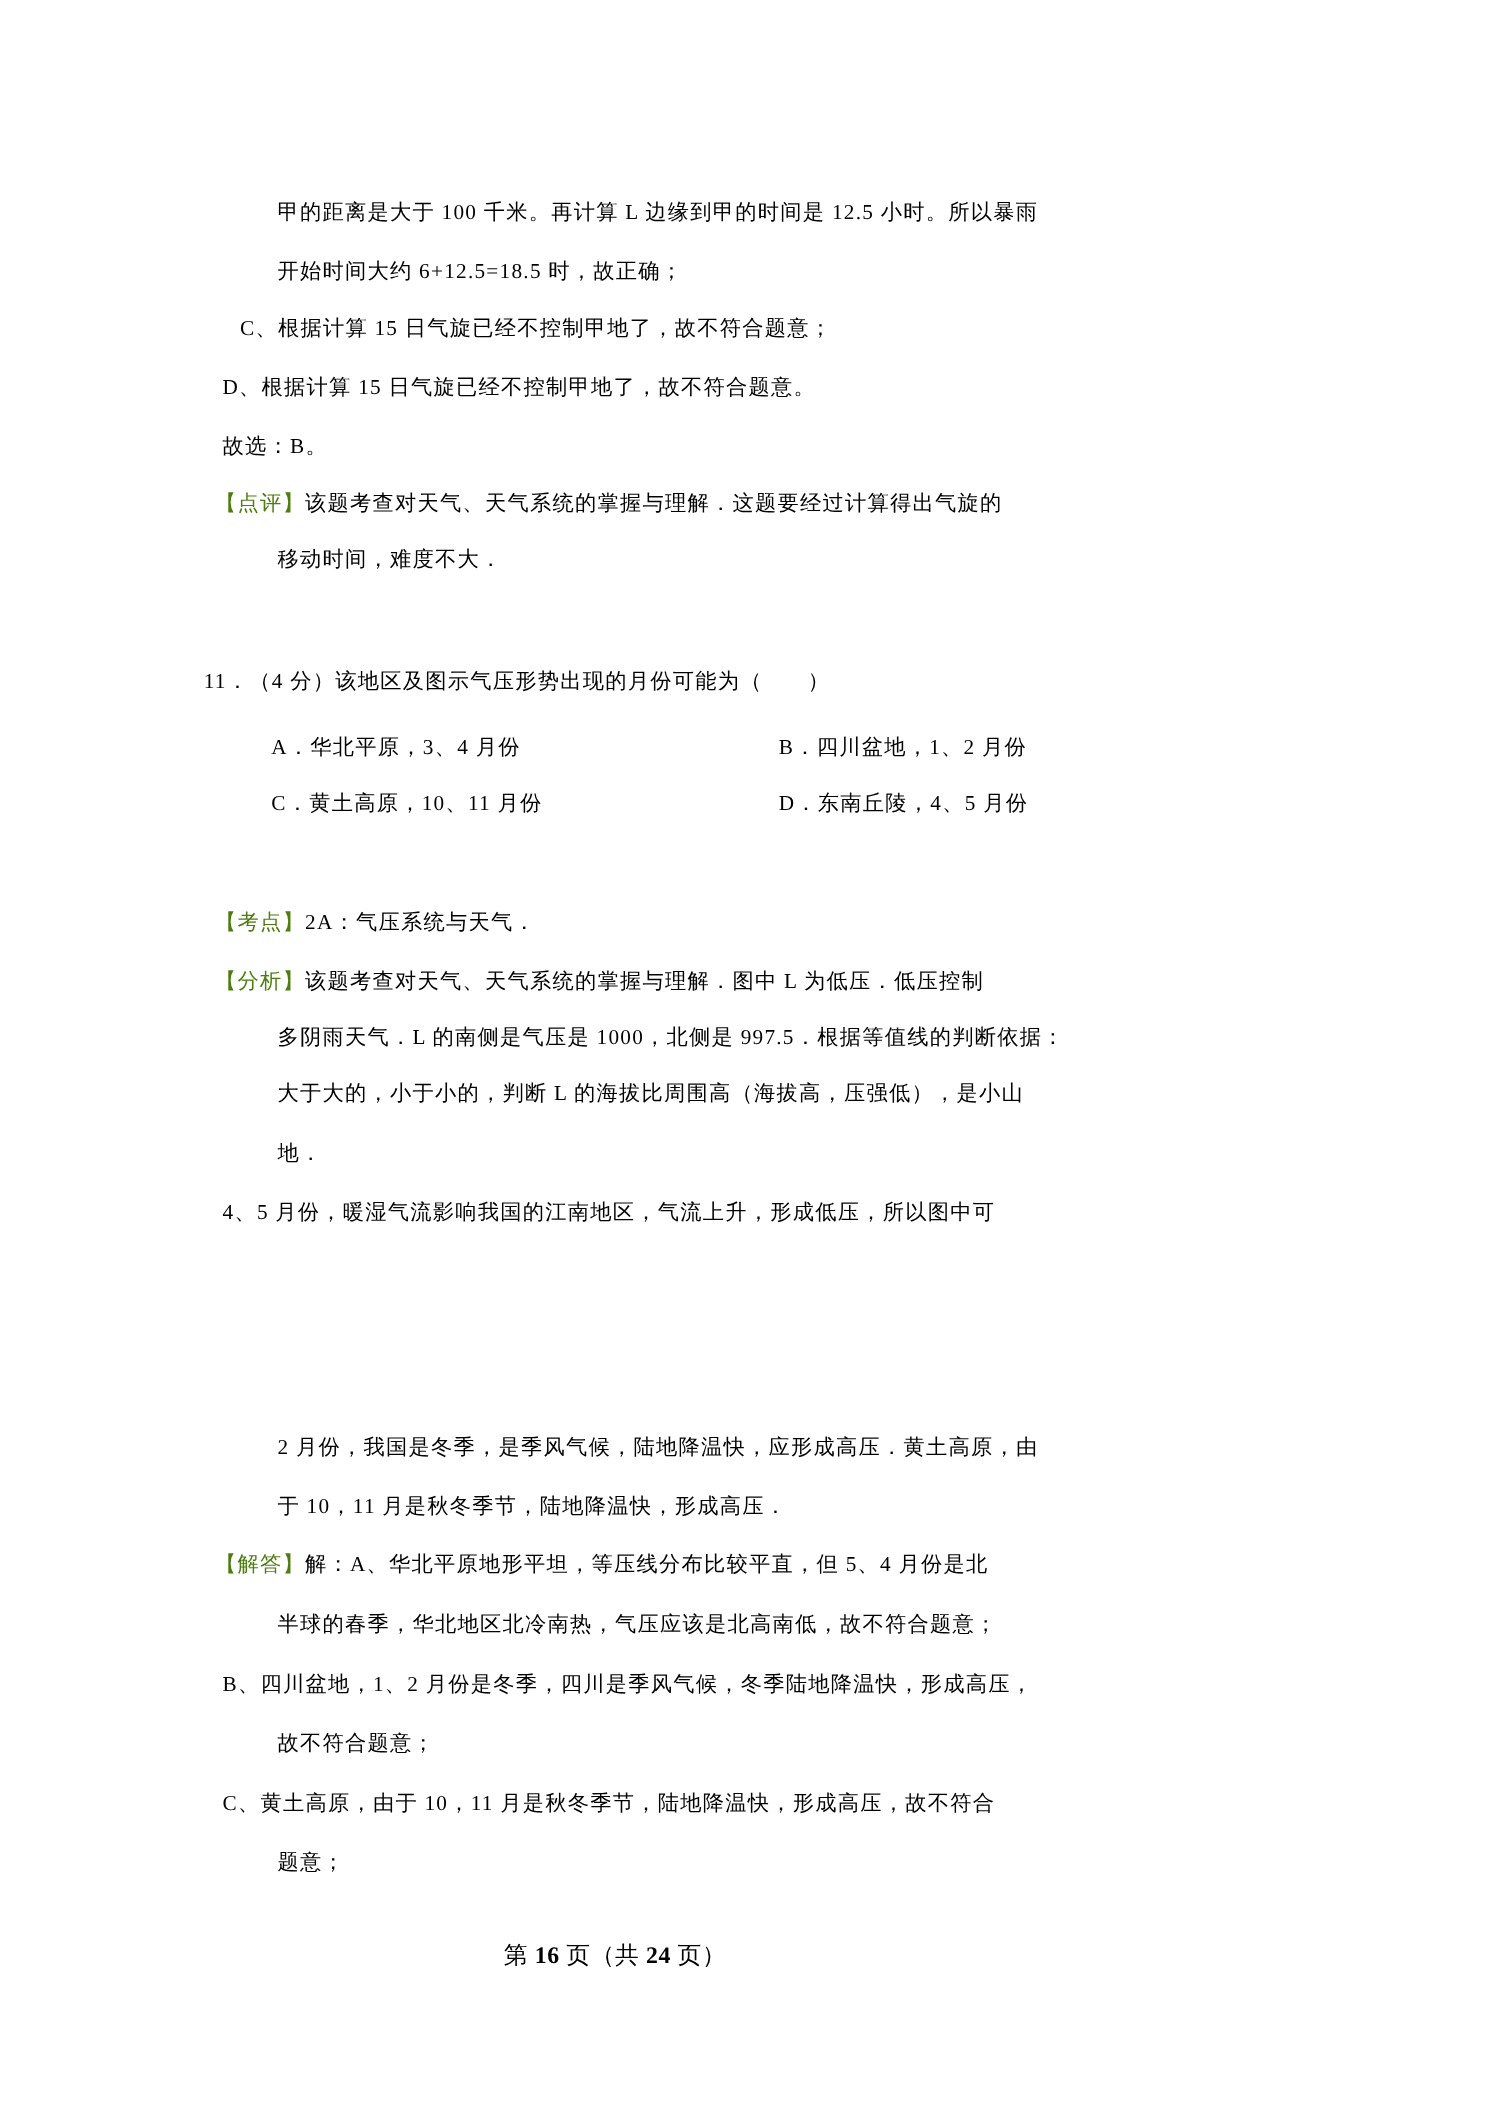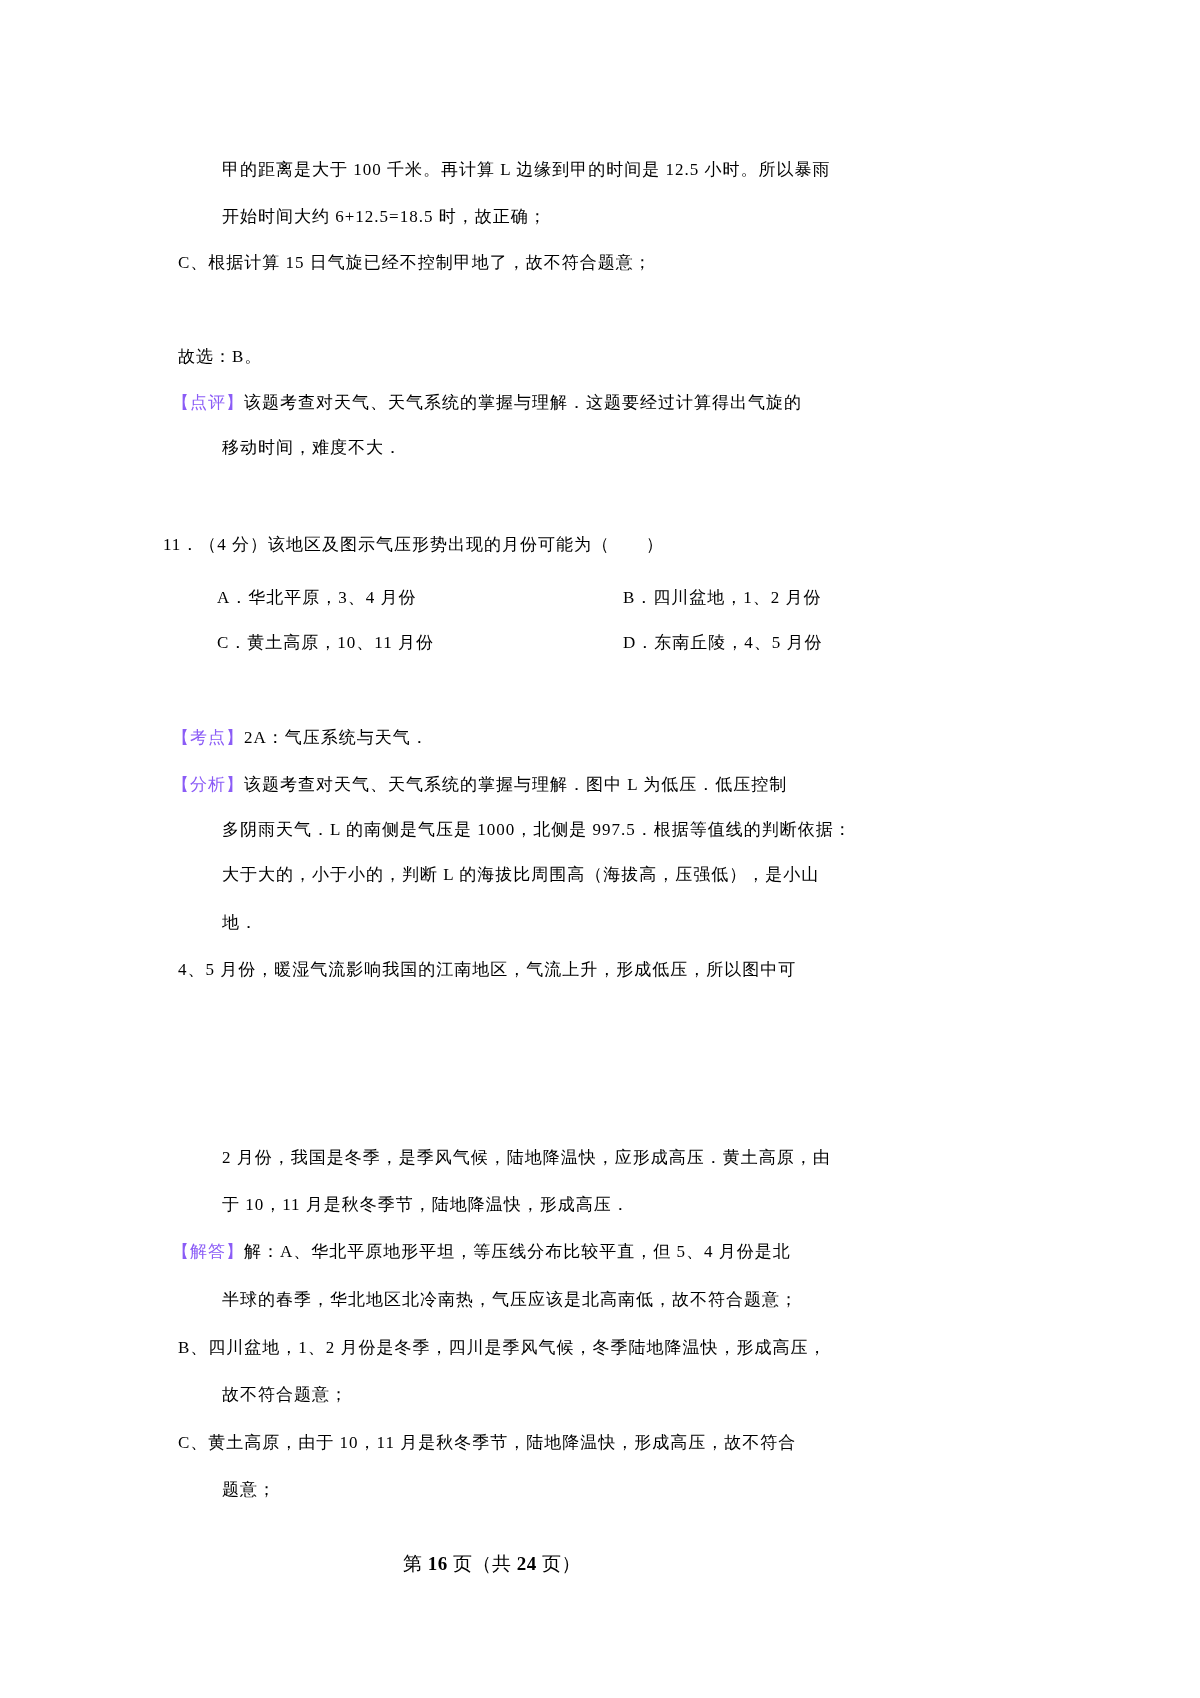--- a/index.html
+++ b/index.html
@@ -20,21 +20,21 @@
     inset: 0;
   }
   .line {
     position: absolute;
     font-size: 17px;
     line-height: 28px;
     white-space: nowrap;
     letter-spacing: 1px;
   }
   .blue-label {
-    color: #8b5cf6;
+    color: #4d7c0f;
   }
   .footer {
     position: absolute;
     top: 1551px;
     left: 0;
     width: 984px;
     text-align: center;
     font-size: 19px;
     letter-spacing: 0.5px;
   }
@@ -42,21 +42,22 @@
     font-weight: bold;
   }
 </style>
 </head>
 <body>
 
 <div class="page">
 
   <div class="line" style="top:156px;left:222px">甲的距离是大于 100 千米。再计算 L 边缘到甲的时间是 12.5 小时。所以暴雨</div>
   <div class="line" style="top:203px;left:222px">开始时间大约 6+12.5=18.5 时，故正确；</div>
-  <div class="line" style="top:249px;left:178px">C、根据计算 15 日气旋已经不控制甲地了，故不符合题意；</div>
+  <div class="line" style="top:249px;left:192px">C、根据计算 15 日气旋已经不控制甲地了，故不符合题意；</div>
+  <div class="line" style="top:296px;left:178px">D、根据计算 15 日气旋已经不控制甲地了，故不符合题意。</div>
   <div class="line" style="top:343px;left:178px">故选：B。</div>
   <div class="line" style="top:389px;left:172px">
     <span class="blue-label">【点评】</span><span>该题考查对天气、天气系统的掌握与理解．这题要经过计算得出气旋的</span>
   </div>
   <div class="line" style="top:434px;left:222px">移动时间，难度不大．</div>
 
   <div class="line" style="top:531px;left:163px">11．（4 分）该地区及图示气压形势出现的月份可能为（　　）</div>
   <div class="line" style="top:584px;left:217px">A．华北平原，3、4 月份</div>
   <div class="line" style="top:584px;left:623px">B．四川盆地，1、2 月份</div>
   <div class="line" style="top:629px;left:217px">C．黄土高原，10、11 月份</div>

